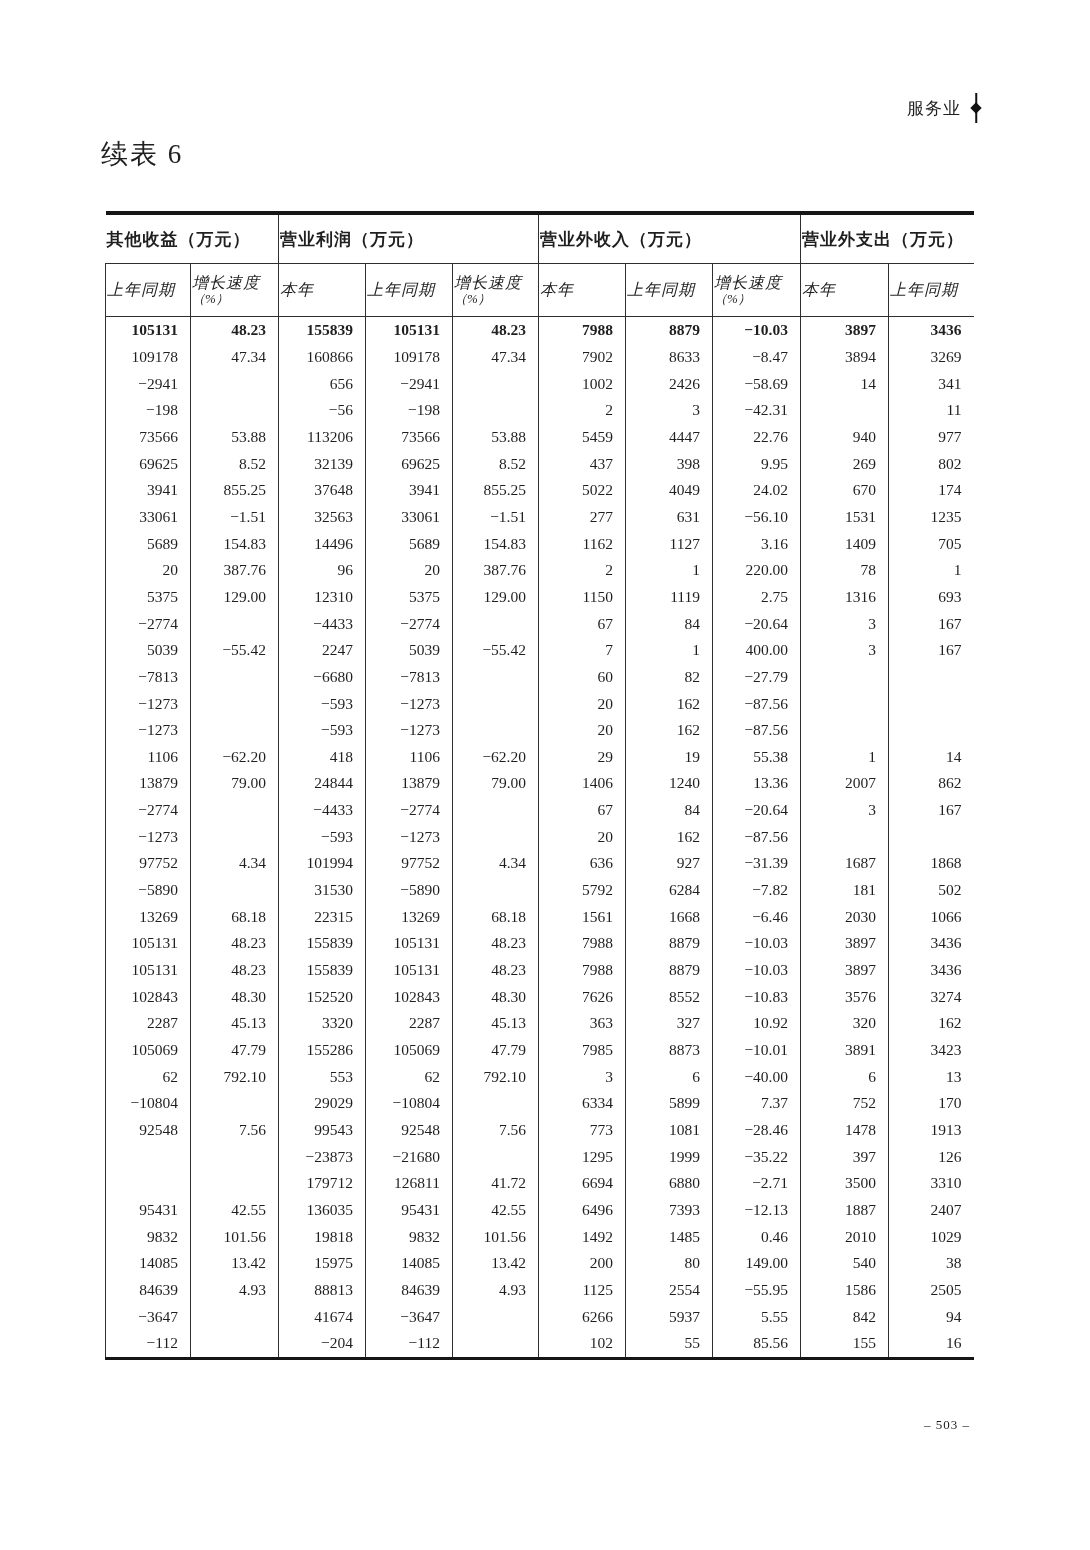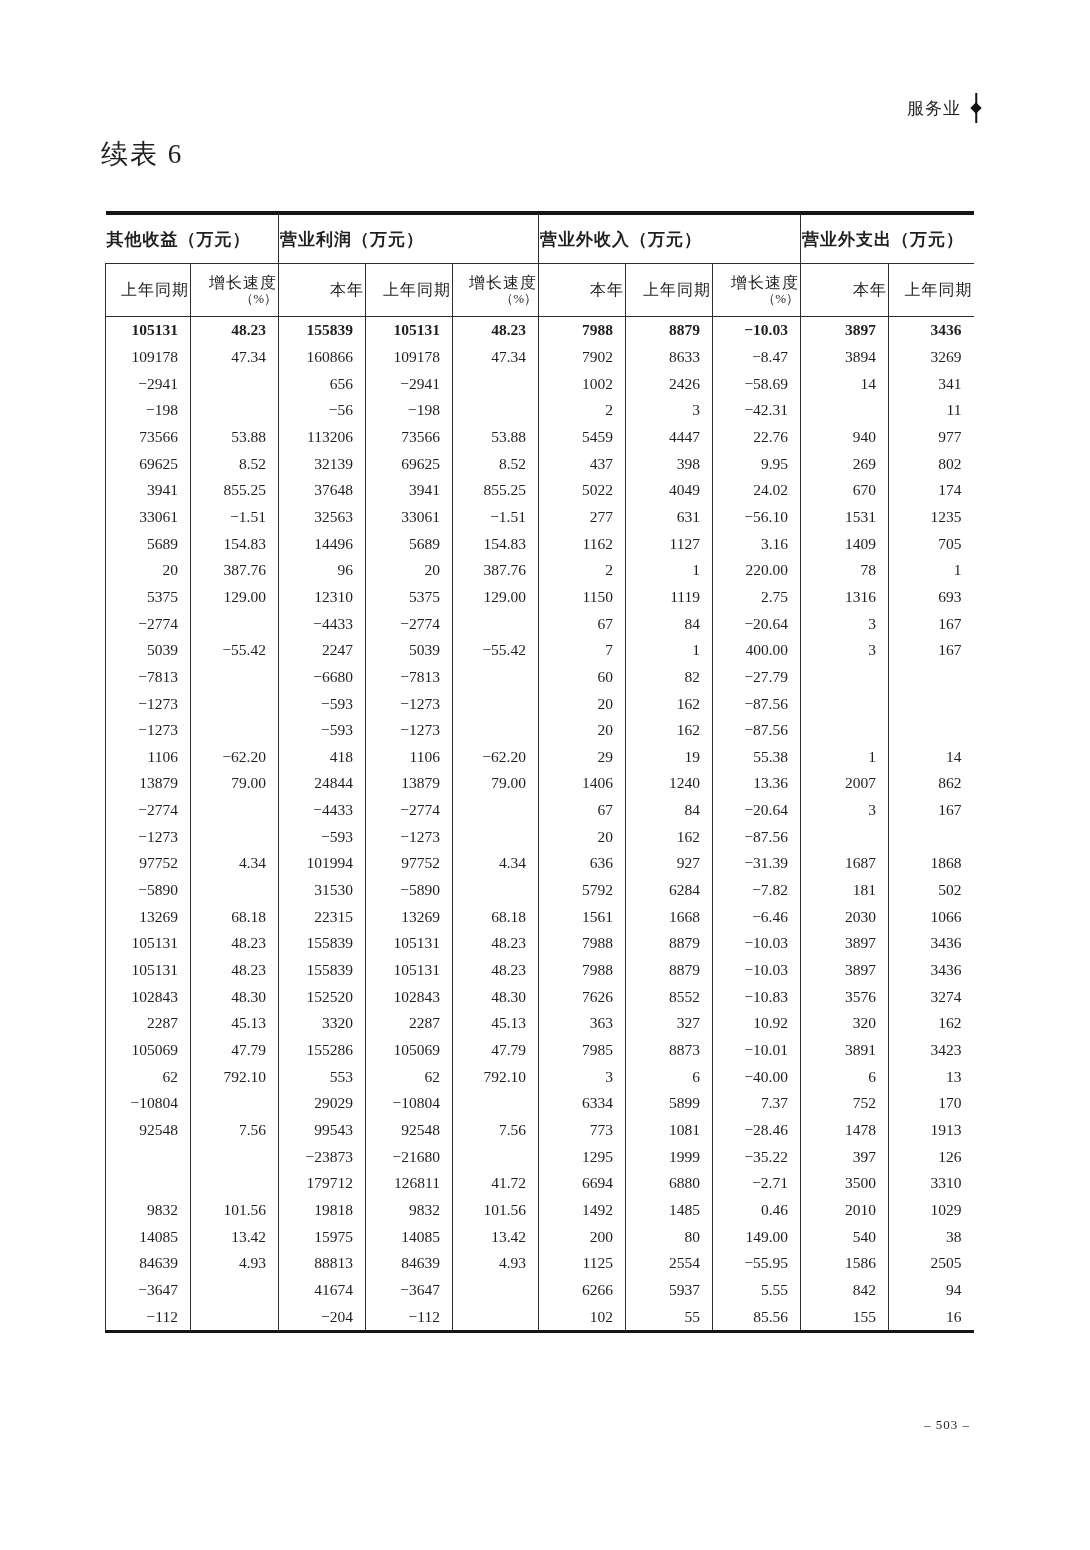--- a/index.html
+++ b/index.html
@@ -40,24 +40,25 @@
   }
   th,td{font-weight:normal;overflow:hidden;}
   th.group{
     height:46px;text-align:left;vertical-align:middle;
     font-size:17px;letter-spacing:1px;
     border-bottom:1px solid #2e2e2e;
     font-weight:bold;
   }
   th.group.gsep{border-left:1px solid #2e2e2e;}
   th.sub{
-    height:50px;text-align:right;vertical-align:middle;
+    height:50px;text-align:left;vertical-align:middle;
     font-size:16px;letter-spacing:1px;
     border-left:1px solid #2e2e2e;
     border-bottom:1px solid #2e2e2e;
+    font-style:italic;
   }
   th.sub .l1{display:block;line-height:1.2;}
   th.sub .l2{display:block;line-height:1.1;font-size:13px;letter-spacing:0;}
   td{
     height:26.66px;text-align:right;
     padding:0 12px 0 0;
     font-size:15.5px;
     border-left:1px solid #2e2e2e;
   }
   tr.bold td{font-weight:bold;}
@@ -525,20 +526,32 @@
           <td>179712</td>
           <td>126811</td>
           <td>41.72</td>
           <td>6694</td>
           <td>6880</td>
           <td>−2.71</td>
           <td>3500</td>
           <td>3310</td>
         </tr>
         <tr>
+          <td>95431</td>
+          <td>42.55</td>
+          <td>136035</td>
+          <td>95431</td>
+          <td>42.55</td>
+          <td>6496</td>
+          <td>7393</td>
+          <td>−12.13</td>
+          <td>1887</td>
+          <td>2407</td>
+        </tr>
+        <tr>
           <td>9832</td>
           <td>101.56</td>
           <td>19818</td>
           <td>9832</td>
           <td>101.56</td>
           <td>1492</td>
           <td>1485</td>
           <td>0.46</td>
           <td>2010</td>
           <td>1029</td>

